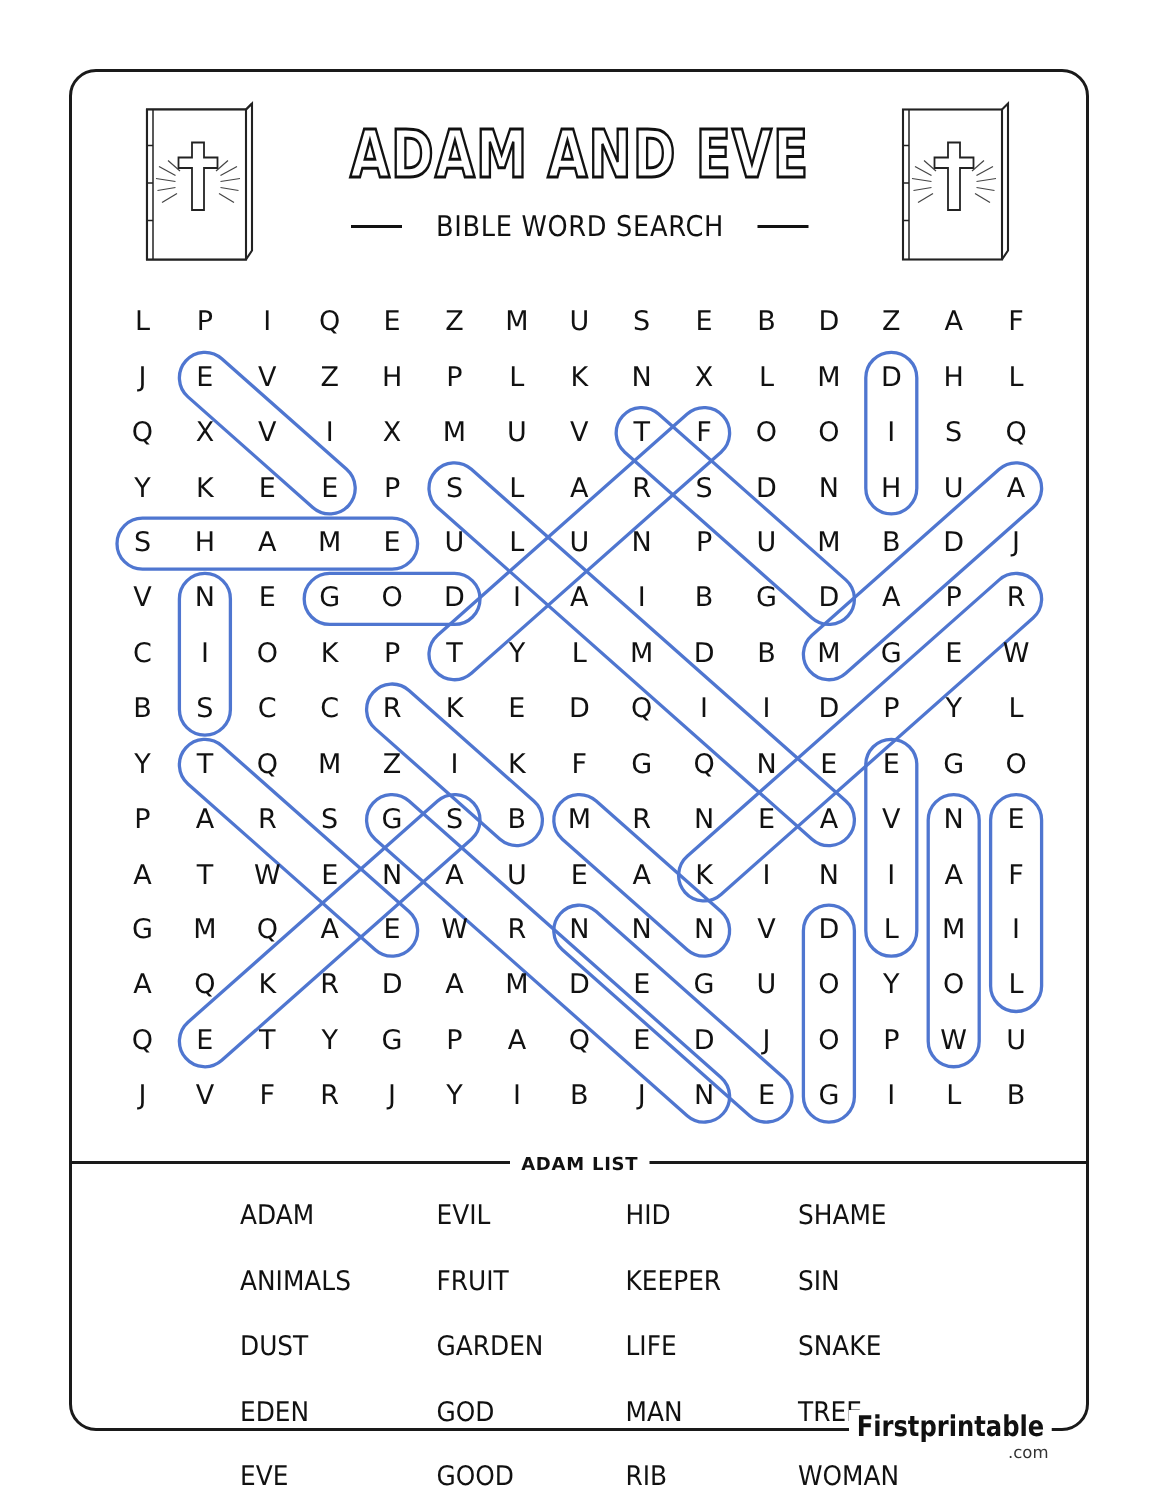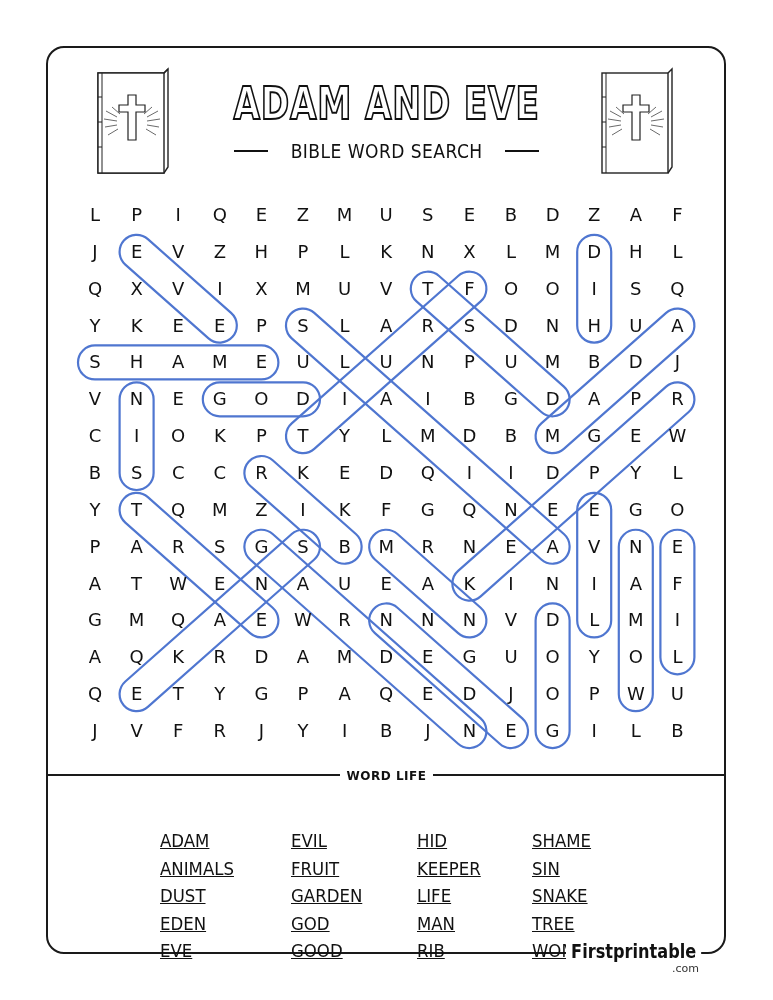--- a/index.html
+++ b/index.html
@@ -8,21 +8,21 @@
   .title { position:absolute; left:0; width:773px; top:78px; text-align:center; font-family:"DejaVu Sans", sans-serif; font-weight:bold; font-size:44px; letter-spacing:1px; color:#fff; -webkit-text-stroke:2px #111; transform:scaleX(0.78); }
   .subtitle-row { position:absolute; top:140px; left:0; width:773px; display:flex; justify-content:center; align-items:center; gap:12px; }
   .subtitle-row .dash { width:34px; height:2px; background:#111; }
   .subtitle { font-family:"DejaVu Sans", sans-serif; font-size:19px; letter-spacing:0.5px; color:#111; transform:scaleX(0.9); }
   .book { position:absolute; top:67px; width:82px; height:112px; }
   .grid-layer { position:absolute; left:0; top:0; width:773px; height:1000px; }
   .cell { position:absolute; width:30px; height:26px; margin-left:-15px; margin-top:-13px; text-align:center; line-height:26px; font-family:"DejaVu Sans", sans-serif; font-size:18px; color:#111; }
   .divider { position:absolute; left:46px; width:680px; top:774px; height:2px; background:#1a1a1a; }
   .wl-label { position:absolute; top:765px; left:0; width:773px; text-align:center; }
   .wl-label span { background:#fff; padding:0 7px; font-size:12px; font-weight:bold; letter-spacing:0.5px; color:#111; }
-  .words { position:absolute; top:828px; left:160px; display:grid; grid-template-columns:131px 126px 115px 100px; row-gap:2px;text-decoration:underline; }
+  .words { position:absolute; top:798px; left:160px; display:grid; grid-template-columns:131px 126px 115px 100px; row-gap:18px; }
   .word { font-size:18px; line-height:25.5px; color:#111; transform:scaleX(0.92); transform-origin:left; white-space:nowrap; }
   .brand { position:absolute; left:566px; top:940px; background:#fff; padding:0 6px; font-weight:bold; font-size:19px; color:#111; font-family:"DejaVu Sans", sans-serif; transform:scaleX(0.85); transform-origin:left; }
   .brand-com { position:absolute; left:672px; top:962px; font-size:11px; color:#333; }
 </style>
 </head>
 <body>
 
 <div class="frame"></div>
 
 <svg class="book" style="left:90px" viewBox="0 0 82 112">
@@ -320,21 +320,21 @@
     <span class="cell" style="left: 427.8px; top: 731.04px;">J</span>
     <span class="cell" style="left: 469.4px; top: 731.04px;">N</span>
     <span class="cell" style="left: 511px; top: 731.04px;">E</span>
     <span class="cell" style="left: 552.6px; top: 731.04px;">G</span>
     <span class="cell" style="left: 594.2px; top: 731.04px;">I</span>
     <span class="cell" style="left: 635.8px; top: 731.04px;">L</span>
     <span class="cell" style="left: 677.4px; top: 731.04px;">B</span>
   </div>
 
 <div class="divider"></div>
-<div class="wl-label"><span>WORD LIFE</span></div>
+<div class="wl-label"><span>ADAM LIST</span></div>
 
 <div class="words">
   <span class="word">ADAM</span>
   <span class="word">EVIL</span>
   <span class="word">HID</span>
   <span class="word">SHAME</span>
   <span class="word">ANIMALS</span>
   <span class="word">FRUIT</span>
   <span class="word">KEEPER</span>
   <span class="word">SIN</span>

